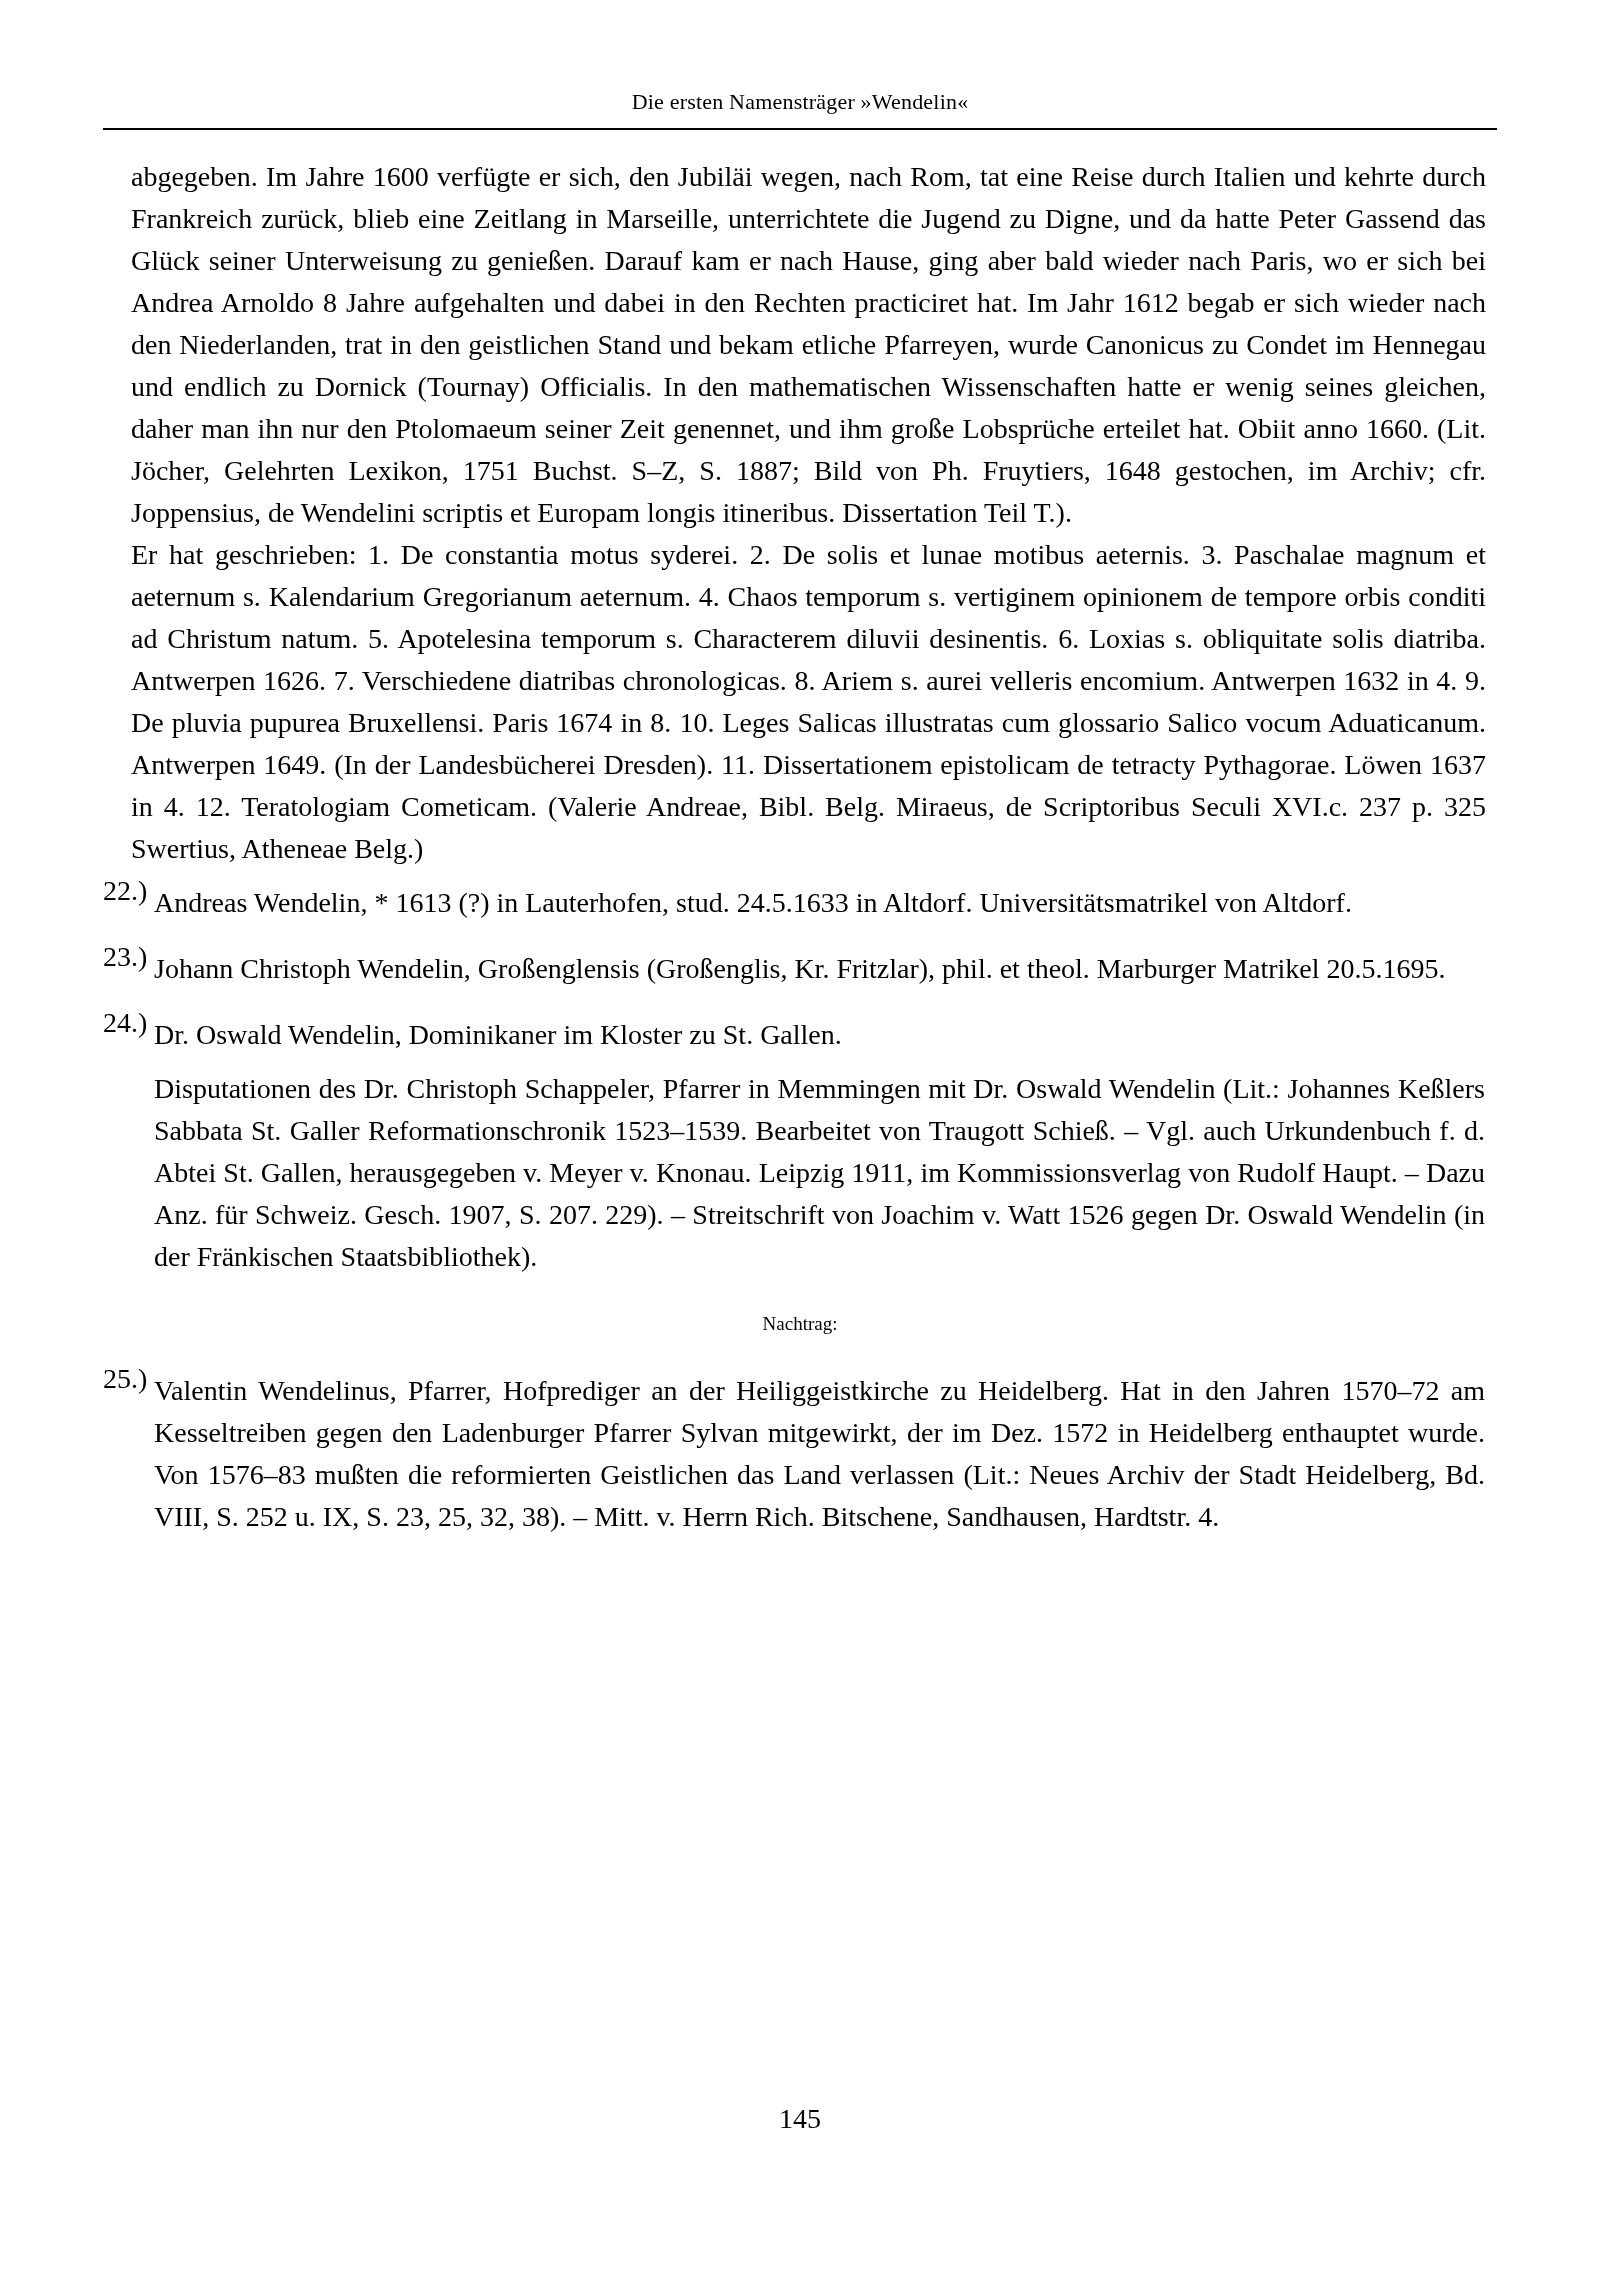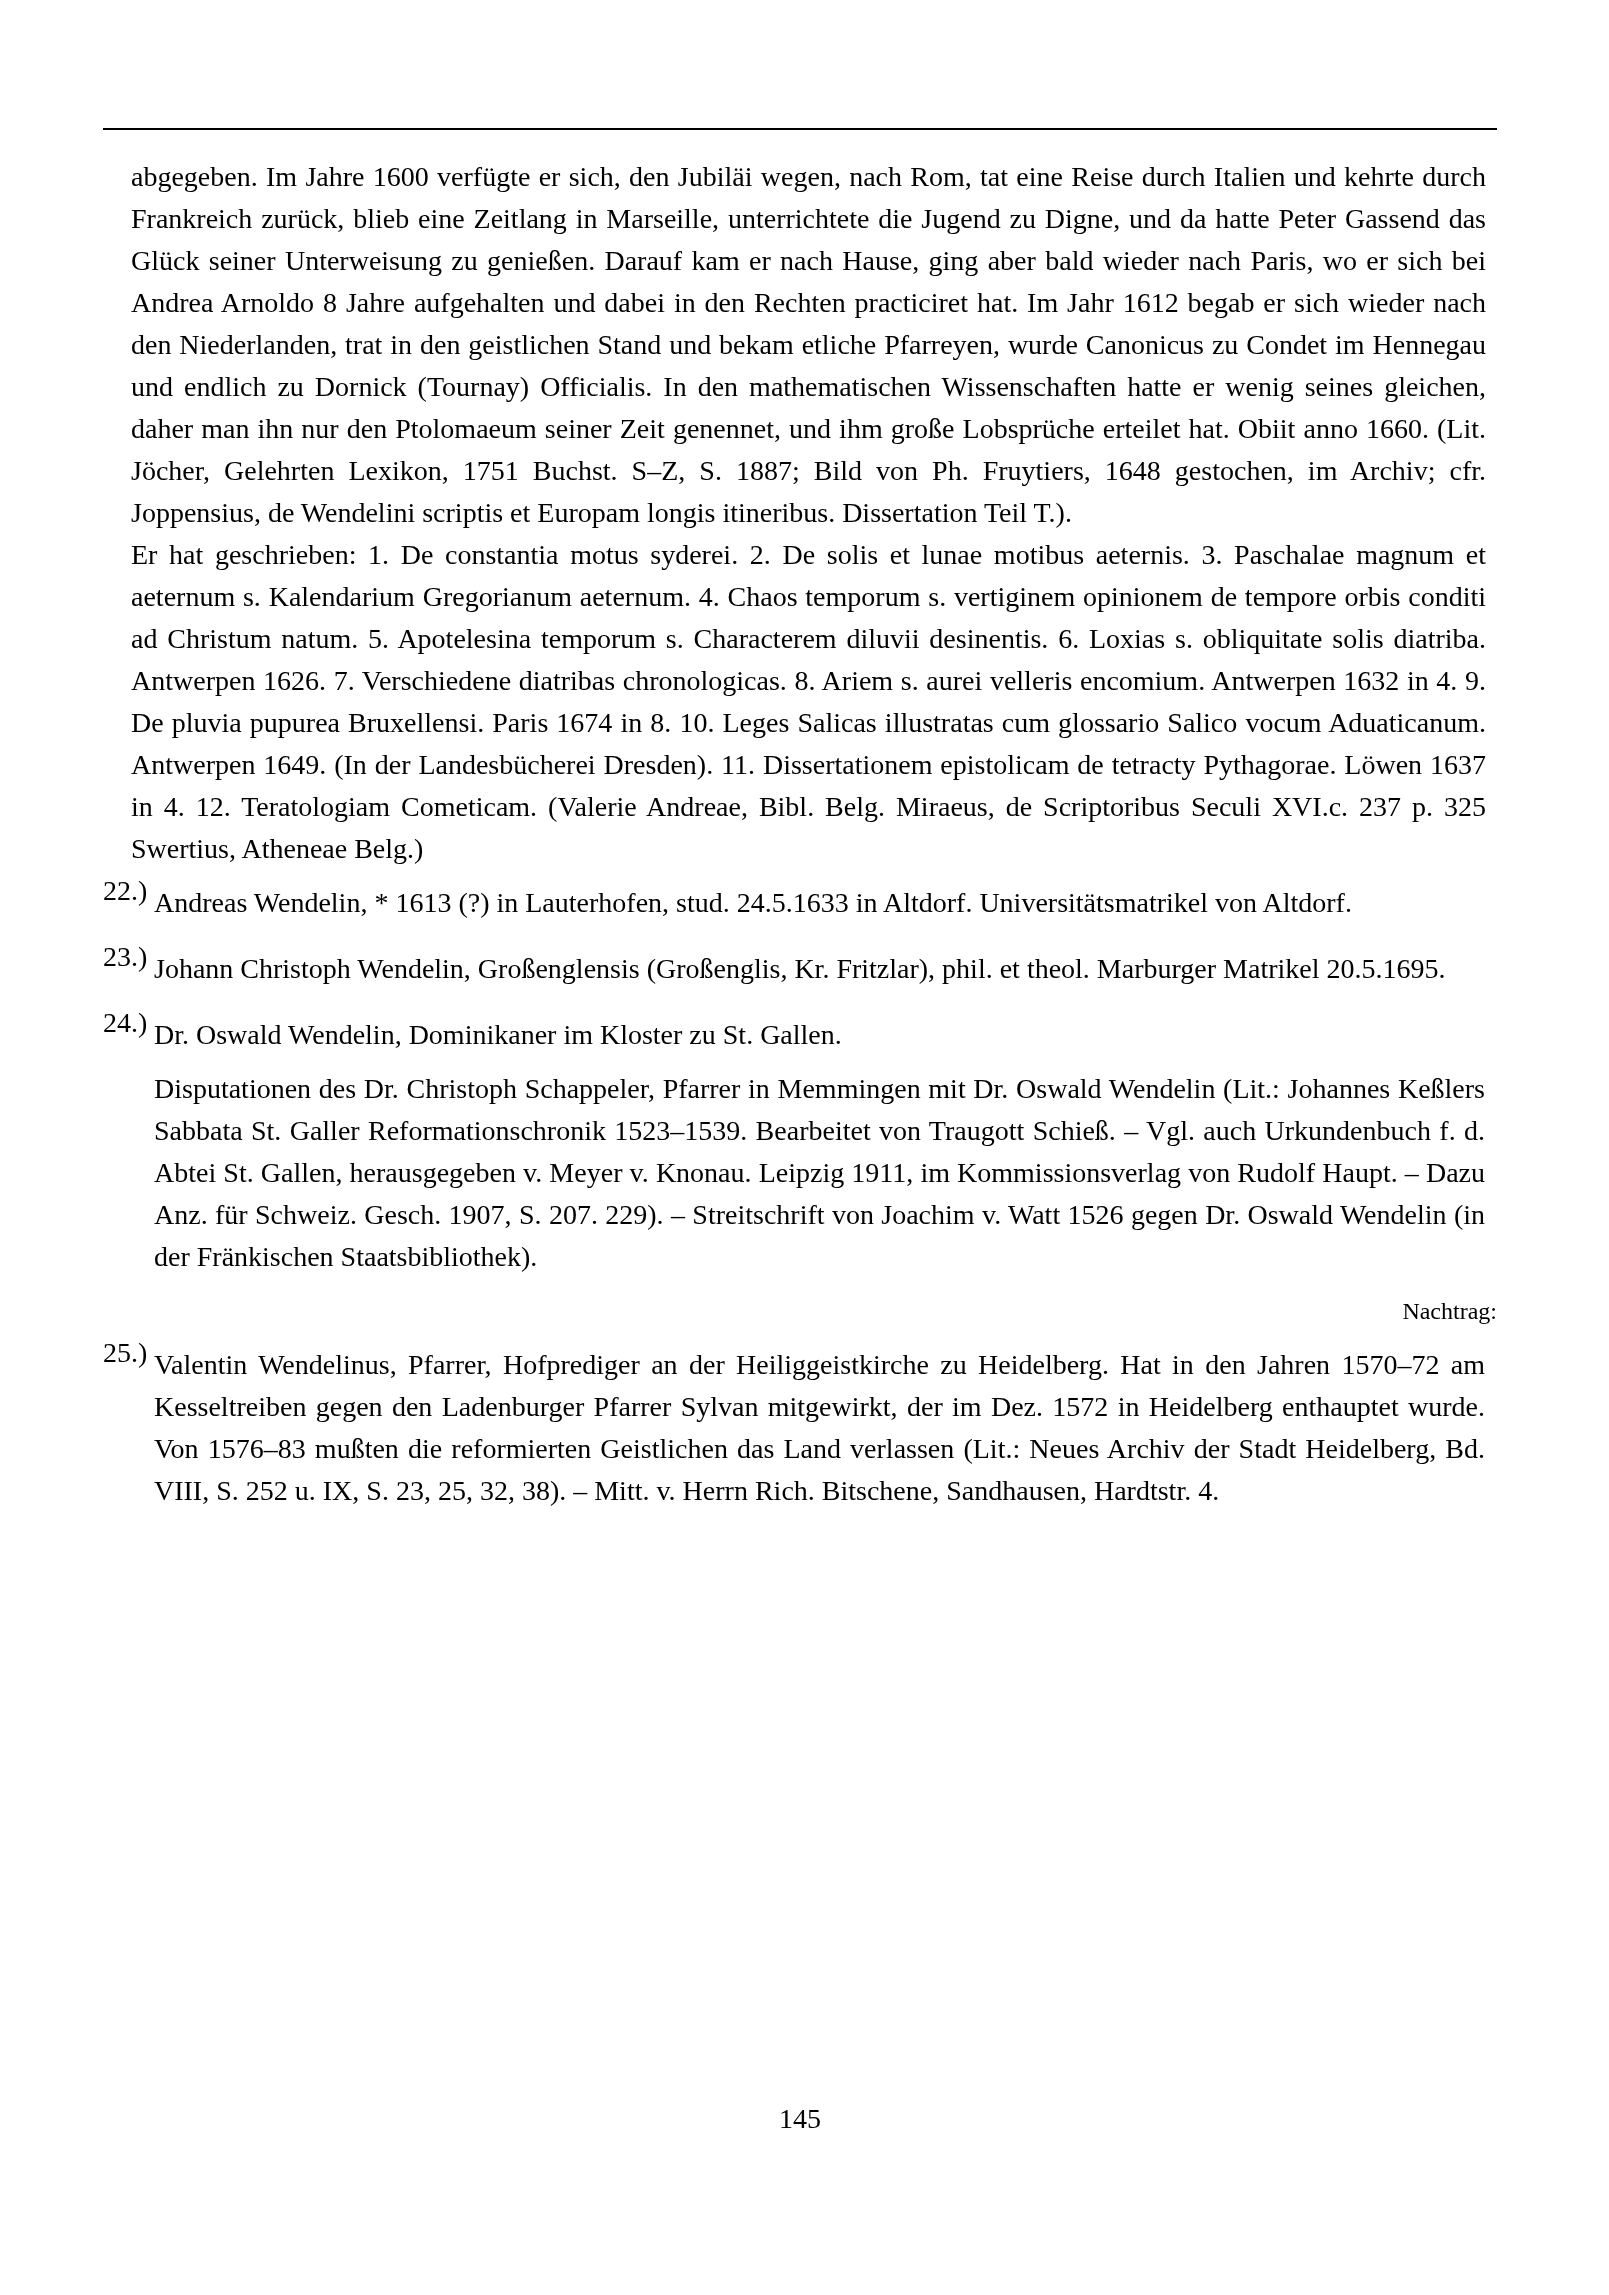--- a/index.html
+++ b/index.html
@@ -80,24 +80,24 @@
     flex: 1 1 auto;
     min-width: 0;
   }
   .entry .entry-body p {
     margin: 12px;
     text-align: justify;
     text-justify: inter-word;
   }
   
   p.flush {
-    margin: 0;
-    font-size: 24px;
+    margin: 13px;
+    font-size: 19px;
     line-height: 42px;
-    text-align: right;
+    text-align: center;
   }
 
   
   .lastline { text-align: left !important; }
 
   
   .folio {
     position: absolute;
     left: 103px;
     top: 2105px;
@@ -105,20 +105,21 @@
     text-align: center;
     font-size: 28px;
     line-height: 1;
   }
 </style>
 </head>
 <body>
 
 <div class="page">
 
+  <div class="running-head">Die ersten Namensträger »Wendelin«</div>
 
   <div class="head-rule"></div>
 
   <div class="textblock">
 
     <p class="para body">abgegeben. Im Jahre 1600 verfügte er sich, den Jubiläi wegen, nach Rom, tat eine Reise durch Italien und kehrte durch Frankreich zurück, blieb eine Zeitlang in Marseille, unterrichtete die Jugend zu Digne, und da hatte Peter Gassend das Glück seiner Unterweisung zu genießen. Darauf kam er nach Hause, ging aber bald wieder nach Paris, wo er sich bei Andrea Arnoldo 8 Jahre aufgehalten und dabei in den Rechten practiciret hat. Im Jahr 1612 begab er sich wieder nach den Niederlanden, trat in den geistlichen Stand und bekam etliche Pfarreyen, wurde Canonicus zu Condet im Hennegau und endlich zu Dornick (Tournay) Officialis. In den mathematischen Wissenschaften hatte er wenig seines gleichen, daher man ihn nur den Ptolomaeum seiner Zeit genennet, und ihm große Lobsprüche erteilet hat. Obiit anno 1660. (Lit. Jöcher, Gelehrten Lexikon, 1751 Buchst. S–Z, S. 1887; Bild von Ph. Fruytiers, 1648 gestochen, im Archiv; cfr. Joppensius, de Wendelini scriptis et Europam longis itineribus. Dissertation Teil T.).</p>
 
     <p class="para body">Er hat geschrieben: 1. De constantia motus syderei. 2. De solis et lunae motibus aeternis. 3. Paschalae magnum et aeternum s. Kalendarium Gregorianum aeternum. 4. Chaos temporum s. vertiginem opinionem de tempore orbis conditi ad Christum natum. 5. Apotelesina temporum s. Characterem diluvii desinentis. 6. Loxias s. obliquitate solis diatriba. Antwerpen 1626. 7. Verschiedene diatribas chronologicas. 8. Ariem s. aurei velleris encomium. Antwerpen 1632 in 4. 9. De pluvia pupurea Bruxellensi. Paris 1674 in 8. 10. Leges Salicas illustratas cum glossario Salico vocum Aduaticanum. Antwerpen 1649. (In der Landesbücherei Dresden). 11. Dissertationem epistolicam de tetracty Pythagorae. Löwen 1637 in 4. 12. Teratologiam Cometicam. (Valerie Andreae, Bibl. Belg. Miraeus, de Scriptoribus Seculi XVI.c. 237 p. 325 Swertius, Atheneae Belg.)</p>
 
     <div class="entry">

